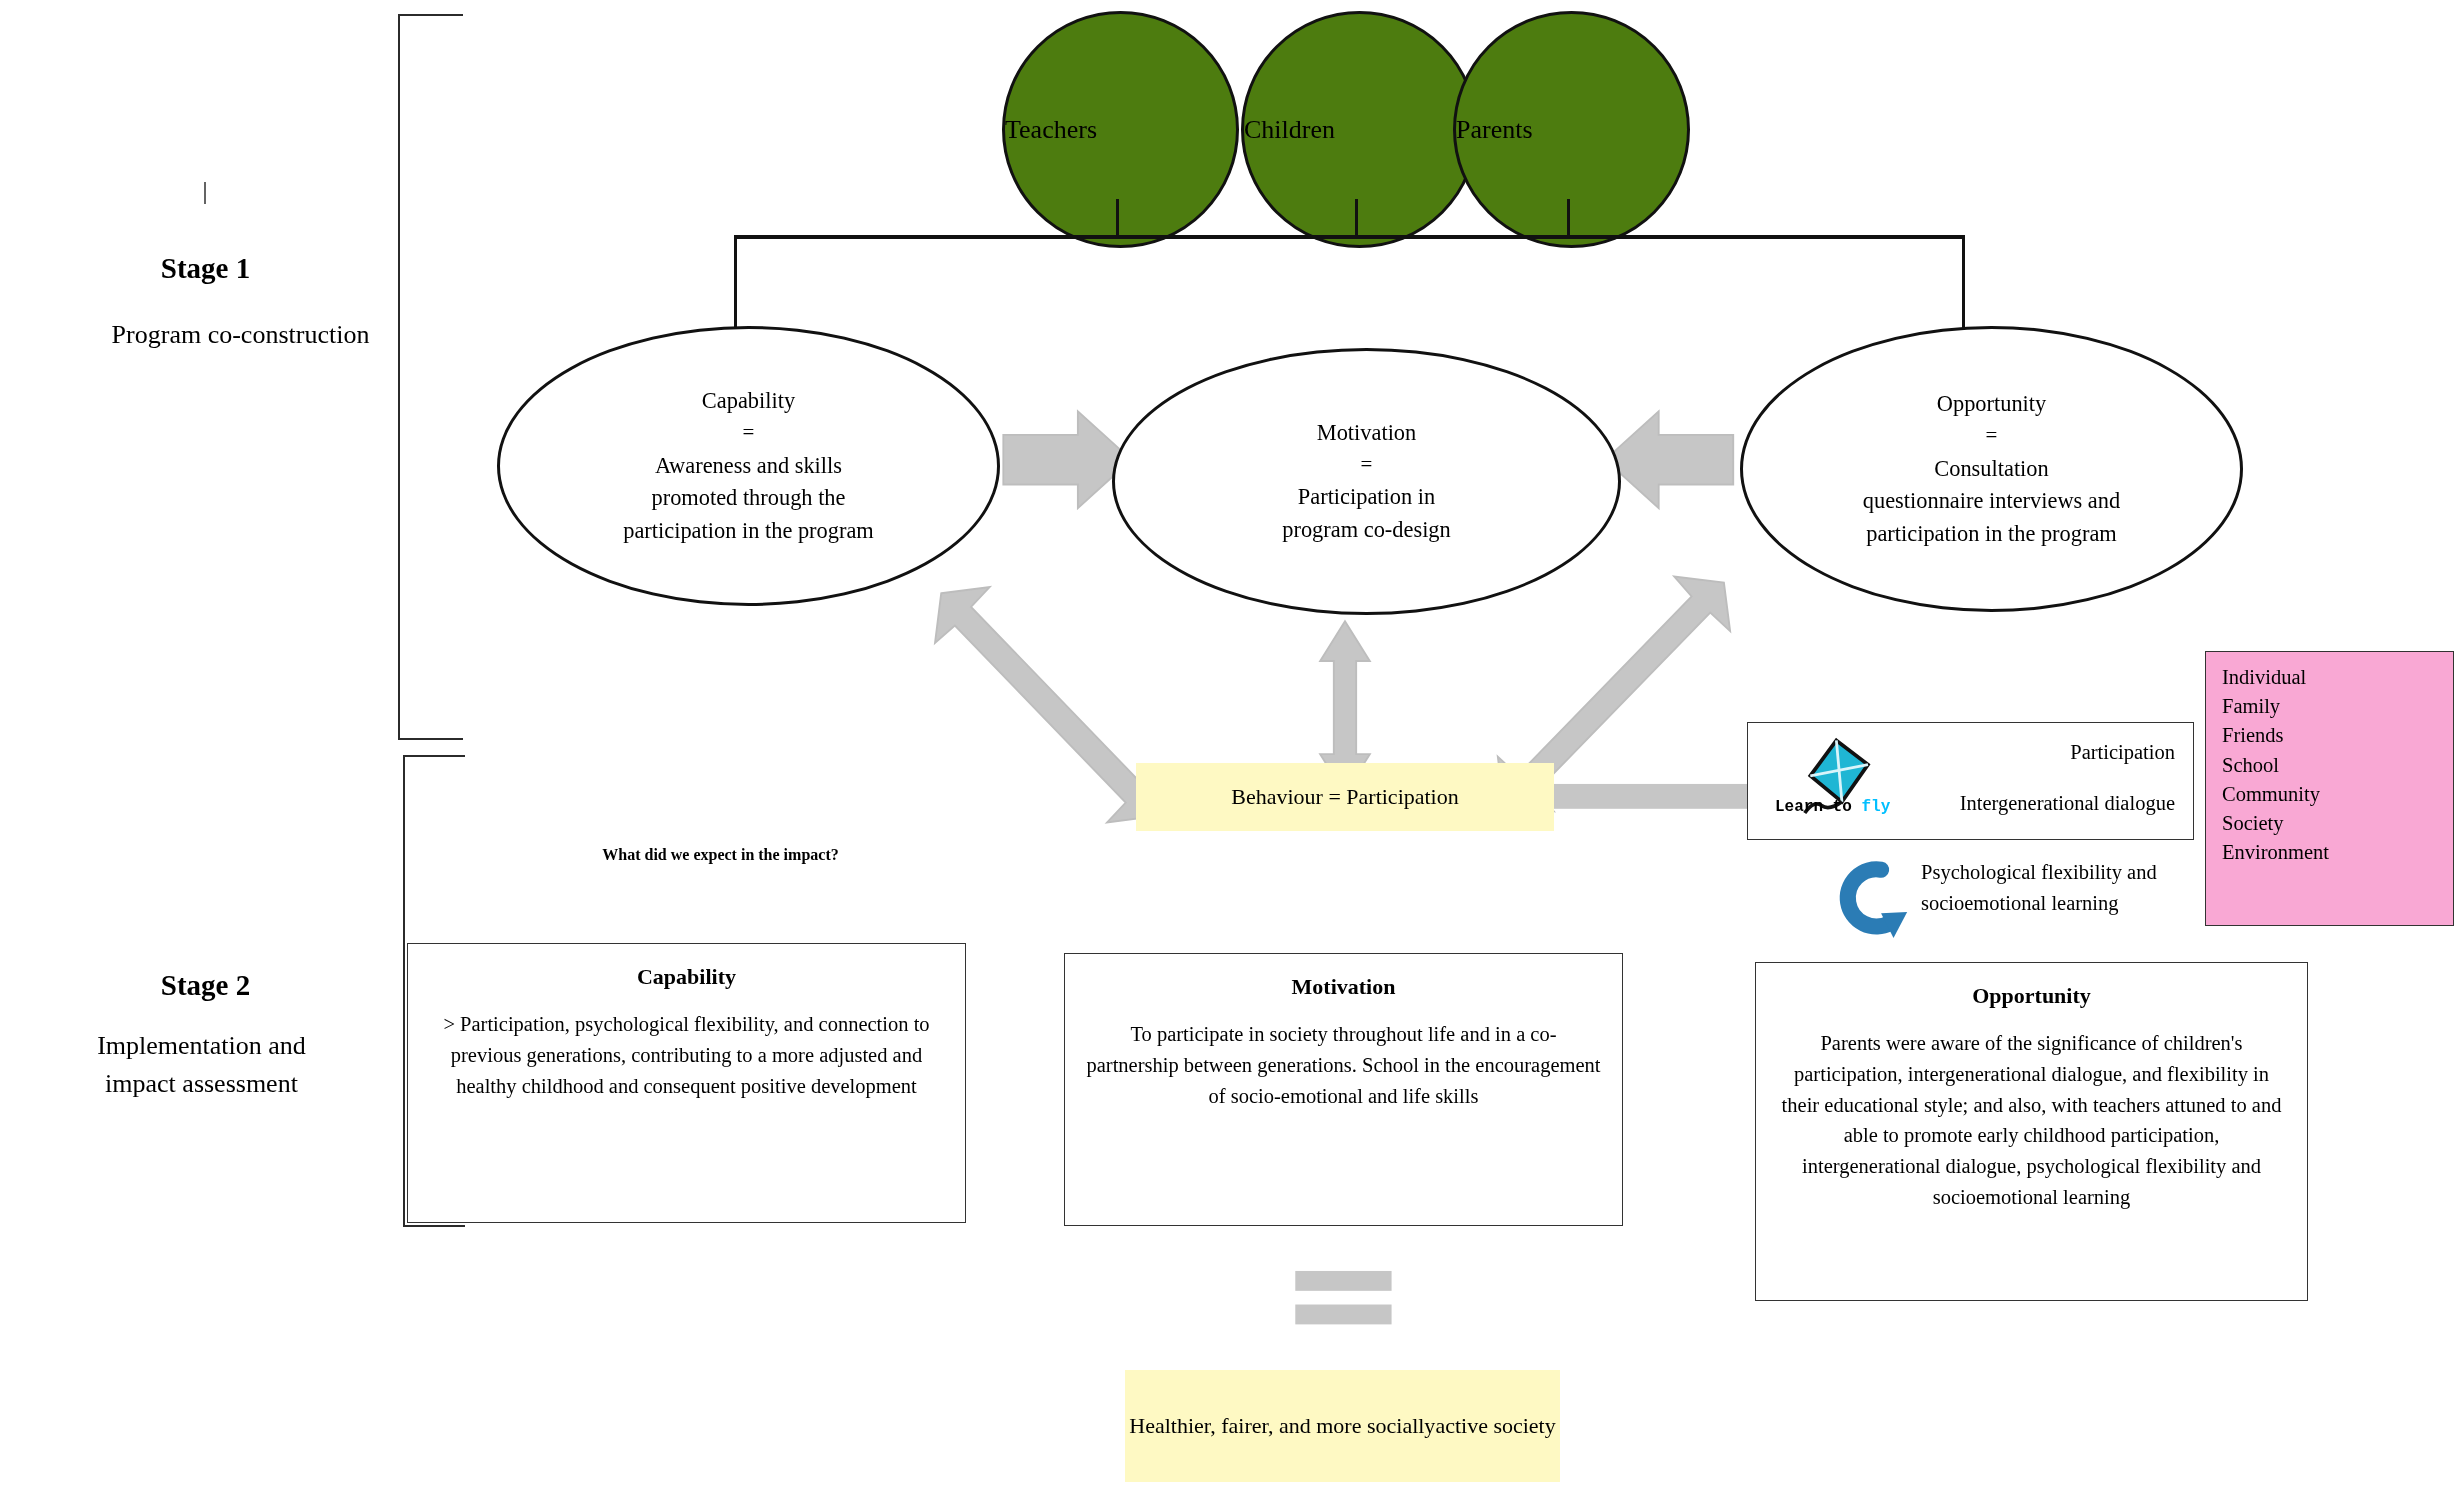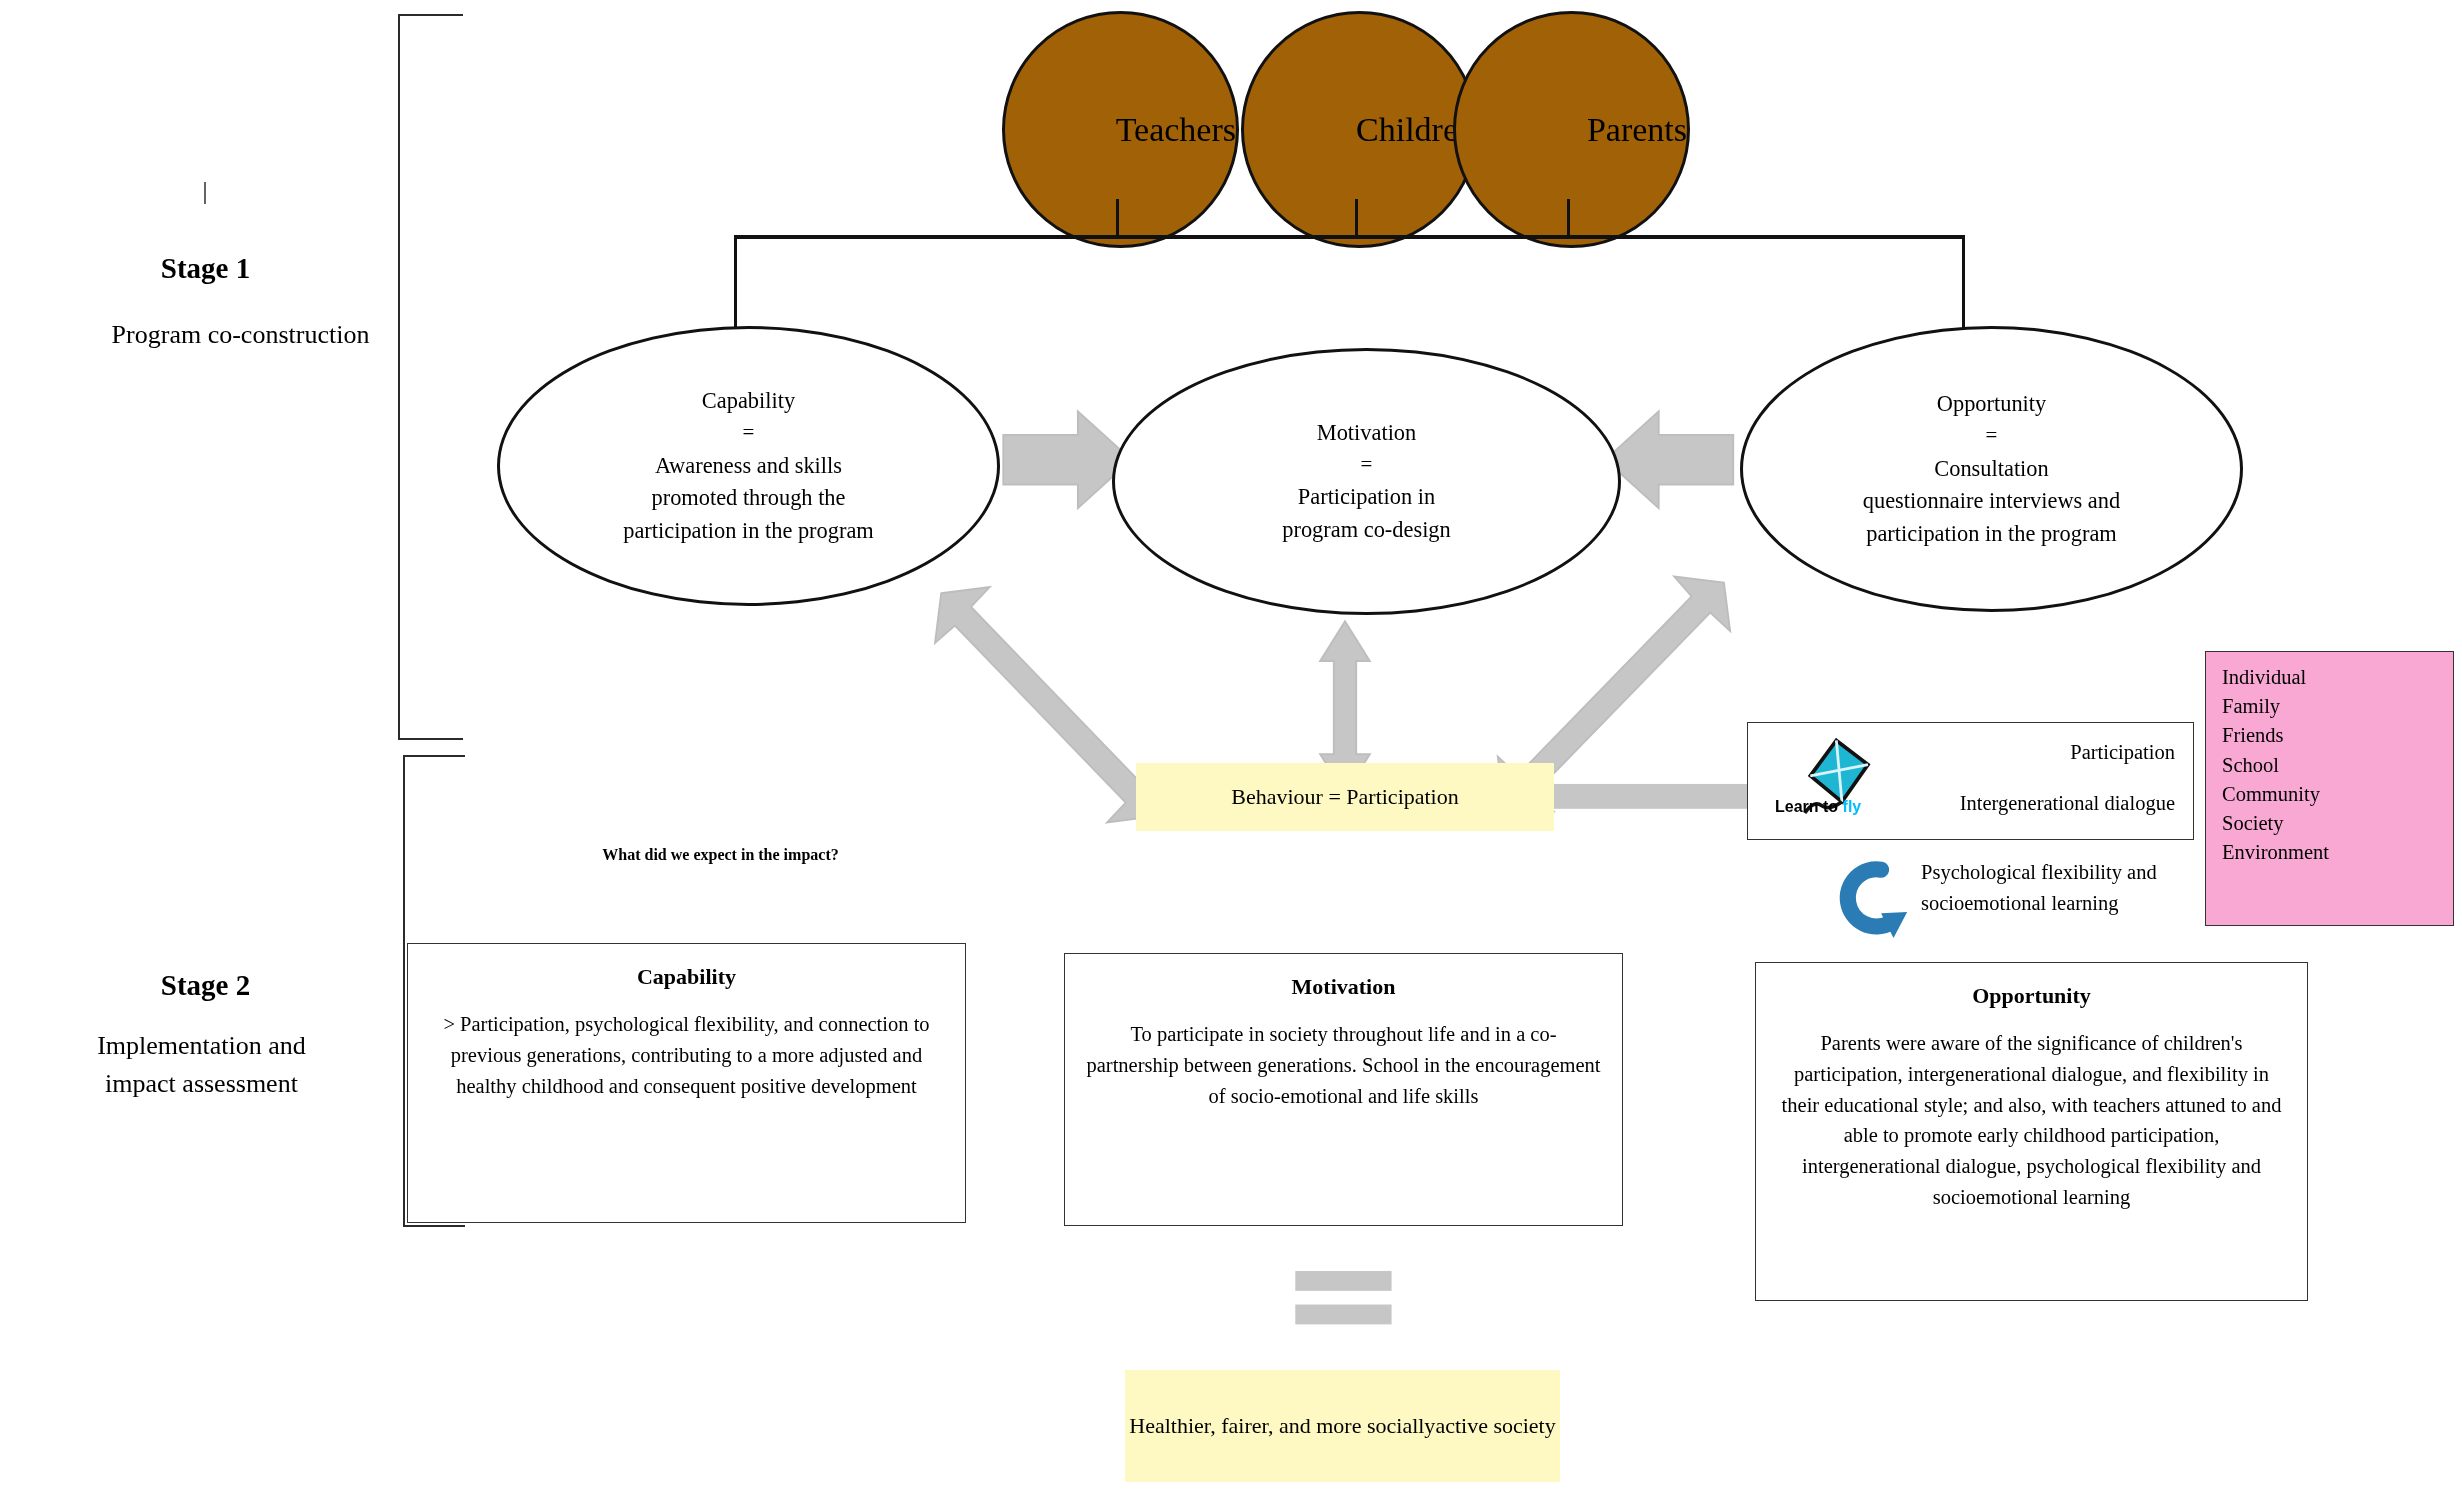--- a/index.html
+++ b/index.html
@@ -3,22 +3,22 @@
 <meta charset="utf-8">
 <style>
   html,body{margin:0;padding:0;background:#fff;}
   body{width:2462px;height:1489px;position:relative;overflow:hidden;
        font-family:"Liberation Serif","DejaVu Serif",serif;color:#000;}
   .lbl{position:absolute;text-align:center;line-height:1.35;}
   .bold{font-weight:bold;}
 
   
   .circ{position:absolute;border:3.1px solid #111;border-radius:50%;
-        display:flex;align-items:center;justify-content:flex-end;
-        background:#a16207;font-size:34px;}
+        display:flex;align-items:center;justify-content:flex-start;
+        background:#4d7c0f;font-size:26px;}
   
   .elli{position:absolute;border:3.1px solid #111;border-radius:50%;
         background:#fff;display:flex;flex-direction:column;
         align-items:center;justify-content:center;text-align:center;
         font-size:22.4px;line-height:1.45;box-sizing:border-box;}
   .elli .eq{font-size:21px;line-height:1.0;margin:3.7px 0 6.2px;}
   .elli .ttl{margin-bottom:1.2px;}
 
   
   .box{position:absolute;border:1.9px solid #333;background:#fff;
@@ -38,21 +38,21 @@
   .brk{position:absolute;border:2.5px solid #2b2b2b;border-right:none;
        box-sizing:border-box;}
 
   
   .listbox{position:absolute;border:1.9px solid #333;background:#f9a8d4;
            box-sizing:border-box;font-size:20.5px;line-height:1.42;
            padding:11.2px 0 11.2px 16px;}
 
   
   .kite{position:absolute;width:93px;height:93px;}
-  .ltf{position:absolute;font-family:Liberation Sans, sans-serif;
+  .ltf{position:absolute;font-family:Liberation Mono, monospace;
        font-weight:bold;font-size:16px;white-space:nowrap;}
   .ltf .bl{color:#00bfff;}
 </style>
 </head>
 <body>
 
 <svg class="ov" viewBox="0 0 3963 2397">
   <g fill="#c6c6c6" stroke="#bdbdbd" stroke-width="3">
 
     <path d="M1615 700 h120 v-38 l86 78 -86 78 v-38 h-120 z"></path>

